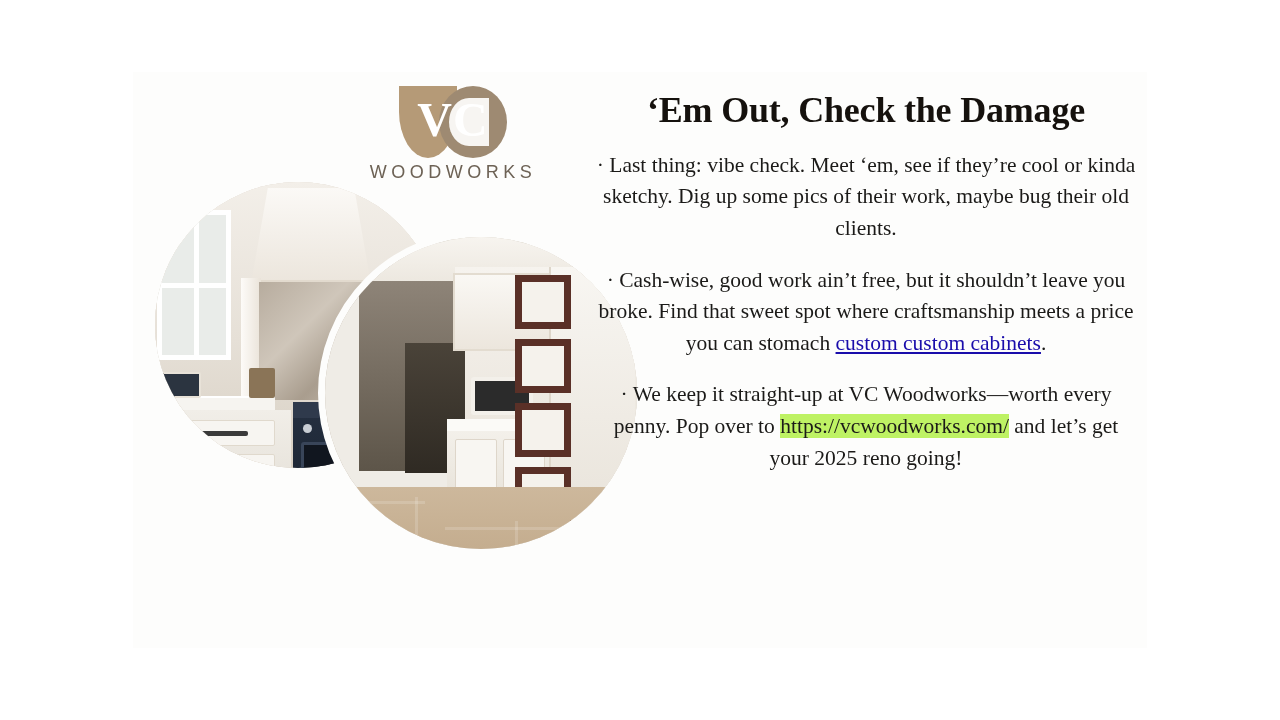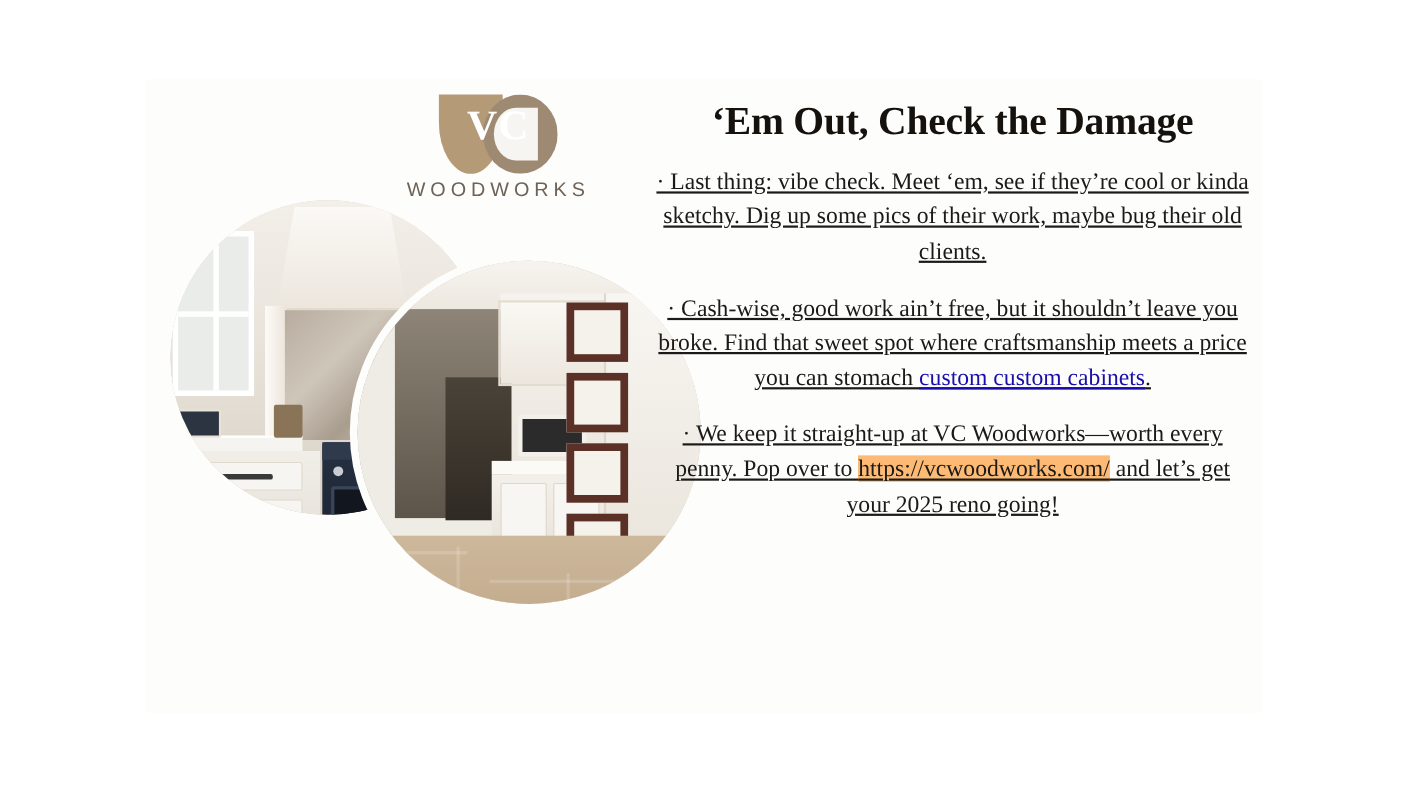--- a/index.html
+++ b/index.html
@@ -61,21 +61,21 @@
     background: #f7f5f2;
     border-radius: 50% 0 0 50%;
   }
   .logo-letters {
     position: absolute;
     left: 0;
     top: 8px;
     width: 140px;
     text-align: center;
     font-family: "Liberation Serif", serif;
-    font-size: 38px;
+    font-size: 48px;
     font-weight: 700;
     letter-spacing: 1px;
     color: #ffffff;
     z-index: 3;
   }
   .logo-word {
     margin-top: 2px;
     text-align: center;
     font-family: "Liberation Sans", sans-serif;
     font-size: 18px;
@@ -257,27 +257,27 @@
     padding: 0 4px;
   }
   .body {
     margin-top: 18px;
     font-family: "Liberation Serif", serif;
     font-size: 21.5px;
     line-height: 1.47;
     color: #1b1a18;
     text-align: center;
   }
-  .para { margin-bottom: 20px; text-decoration: underline; }
+  .para { margin-bottom: 20px; }
   .para:last-child { margin-bottom: 0; }
   .link {
     color: #1a0dab;
     text-decoration: underline;
   }
-  .hl { background: #fdba74; }
+  .hl { background: #bef264; }
   .footer {
     position: absolute;
     left: 0;
     top: 518px;
     width: 1014px;
     text-align: center;
     font-family: "Liberation Sans", sans-serif;
     font-size: 14.5px;
     letter-spacing: 0.3px;
     color: #232323;

